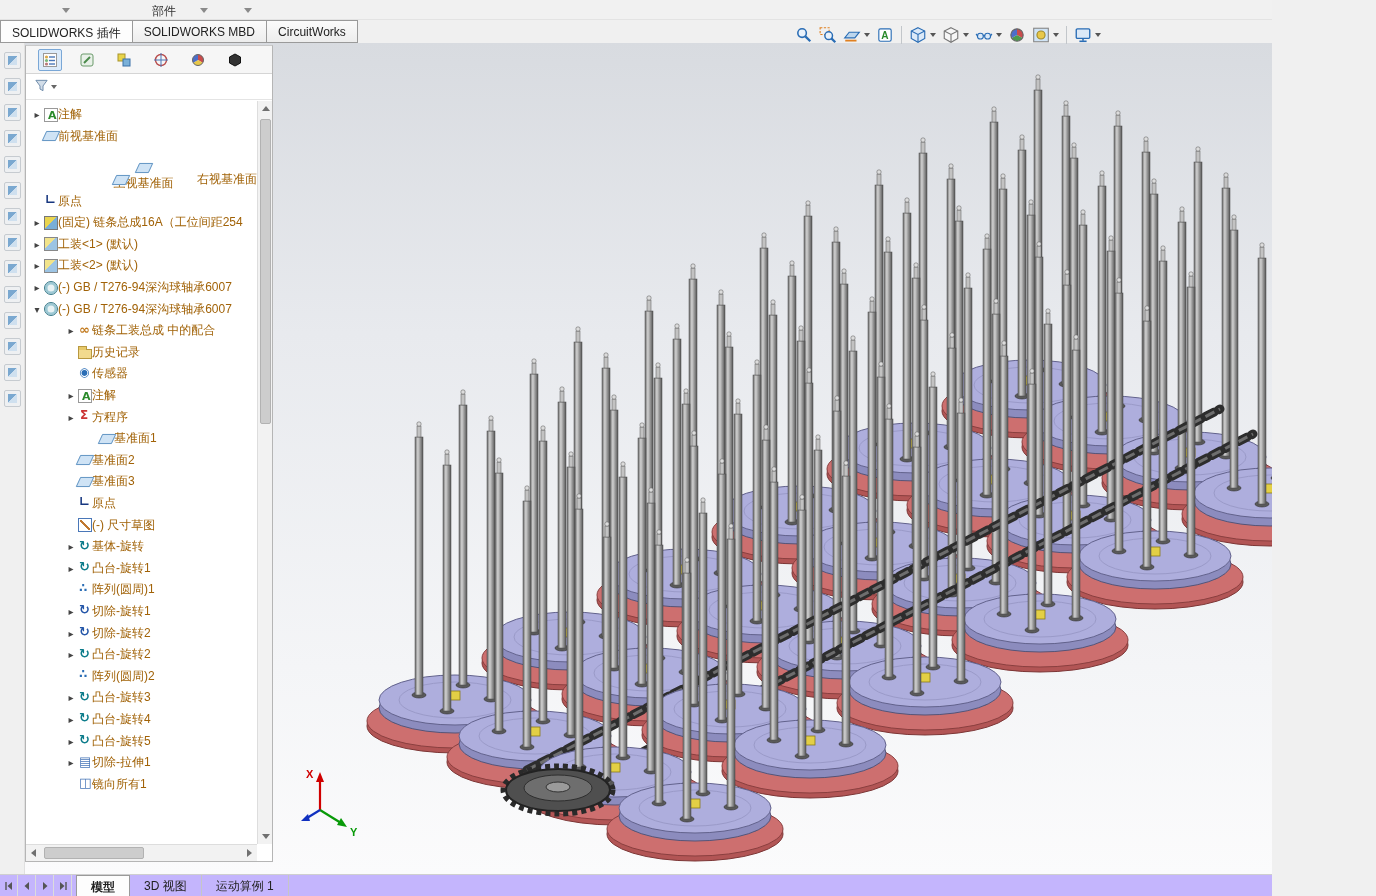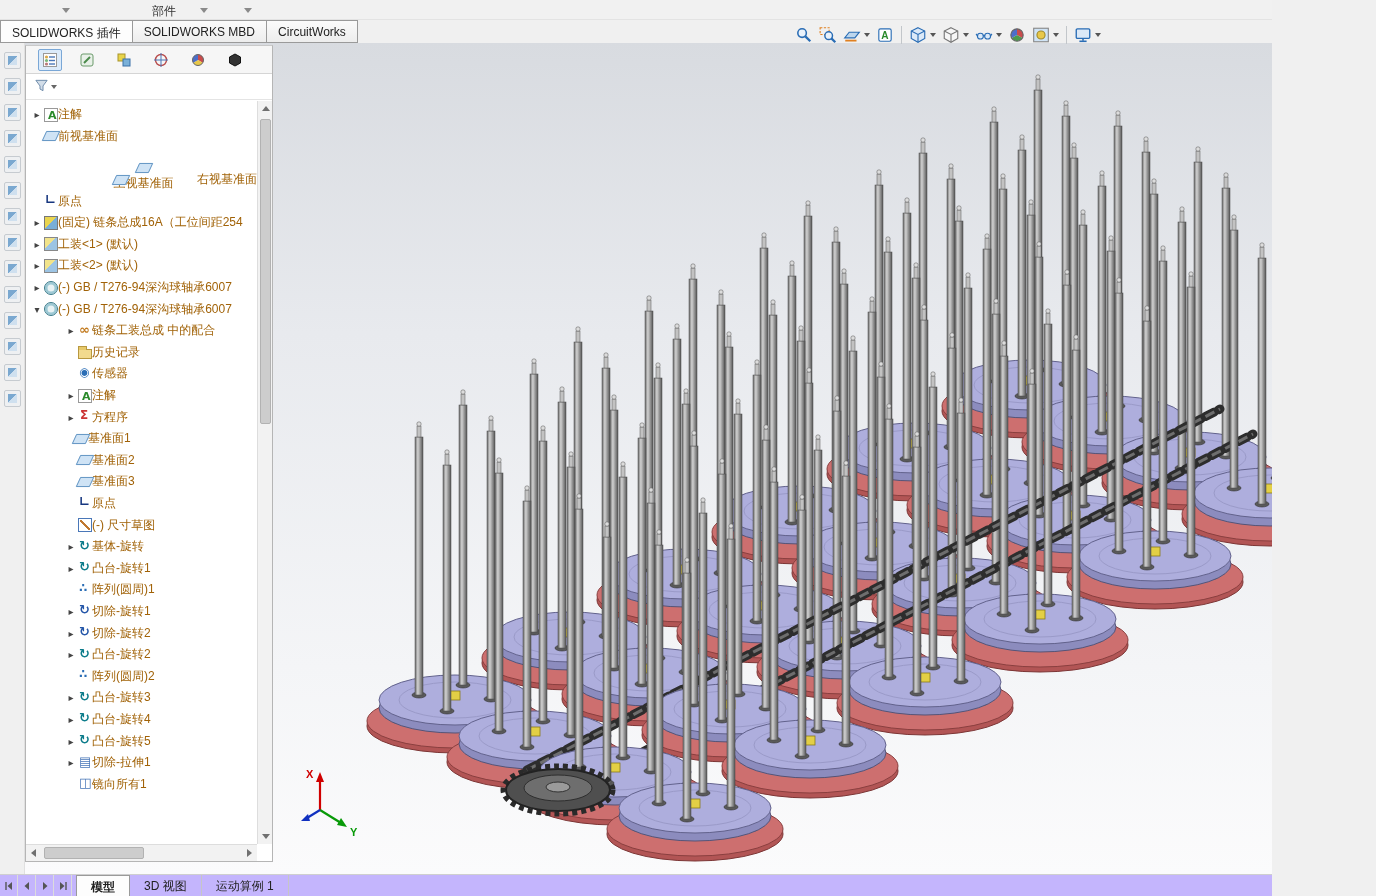--- a/index.html
+++ b/index.html
@@ -981,21 +981,21 @@
         <div class="tree-row" style="padding-left: 38px;">
           <span class="expander">▸</span>
           <span class="ticon" data-icon="annotation"></span>
           <span class="tlabel">注解</span>
         </div>
         <div class="tree-row" style="padding-left: 38px;">
           <span class="expander">▸</span>
           <span class="ticon" data-icon="equations"></span>
           <span class="tlabel">方程序</span>
         </div>
-        <div class="tree-row" style="padding-left: 34px;">
+        <div class="tree-row" style="padding-left: 60px;">
           <span class="expander"></span>
           <span class="ticon" data-icon="plane"></span>
           <span class="tlabel">基准面1</span>
         </div>
         <div class="tree-row" style="padding-left: 38px;">
           <span class="expander"></span>
           <span class="ticon" data-icon="plane"></span>
           <span class="tlabel">基准面2</span>
         </div>
         <div class="tree-row" style="padding-left: 38px;">

